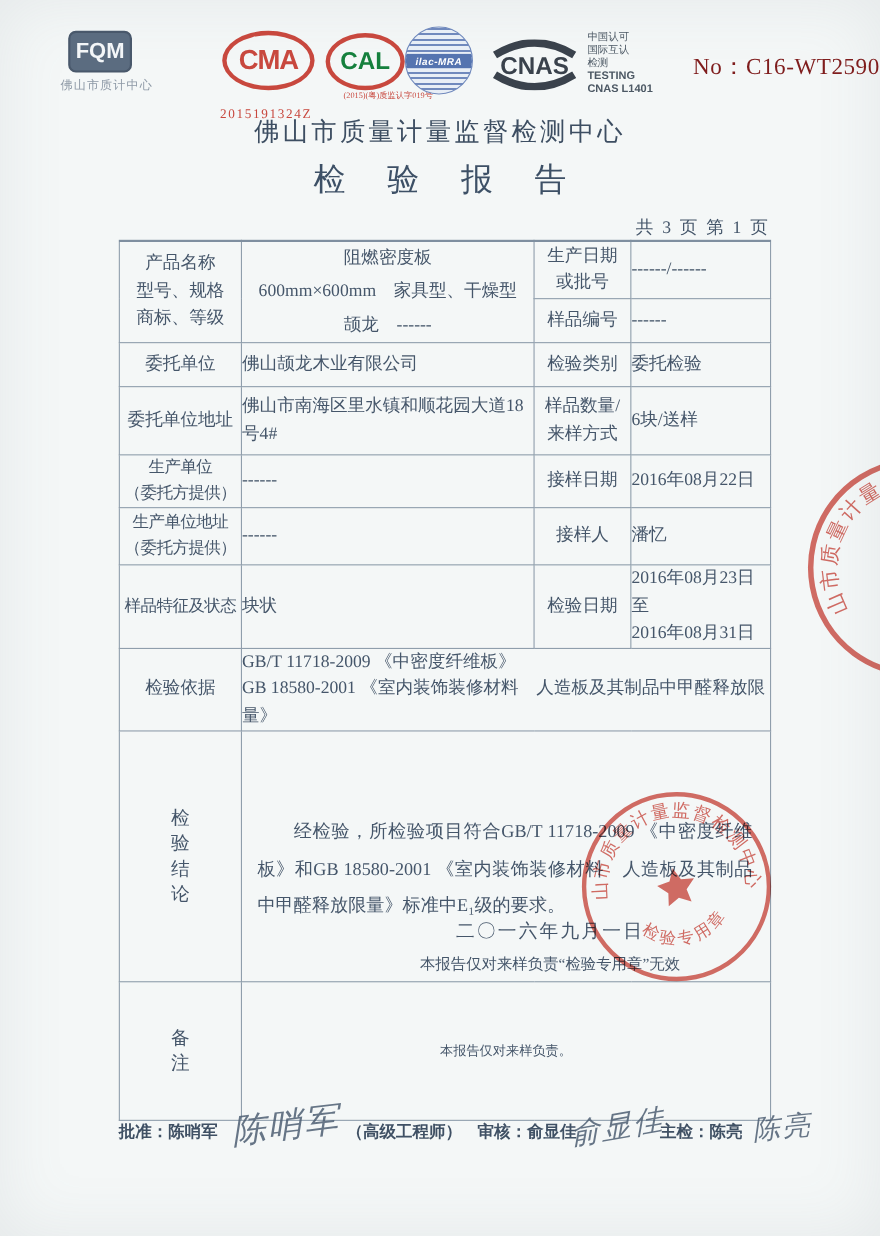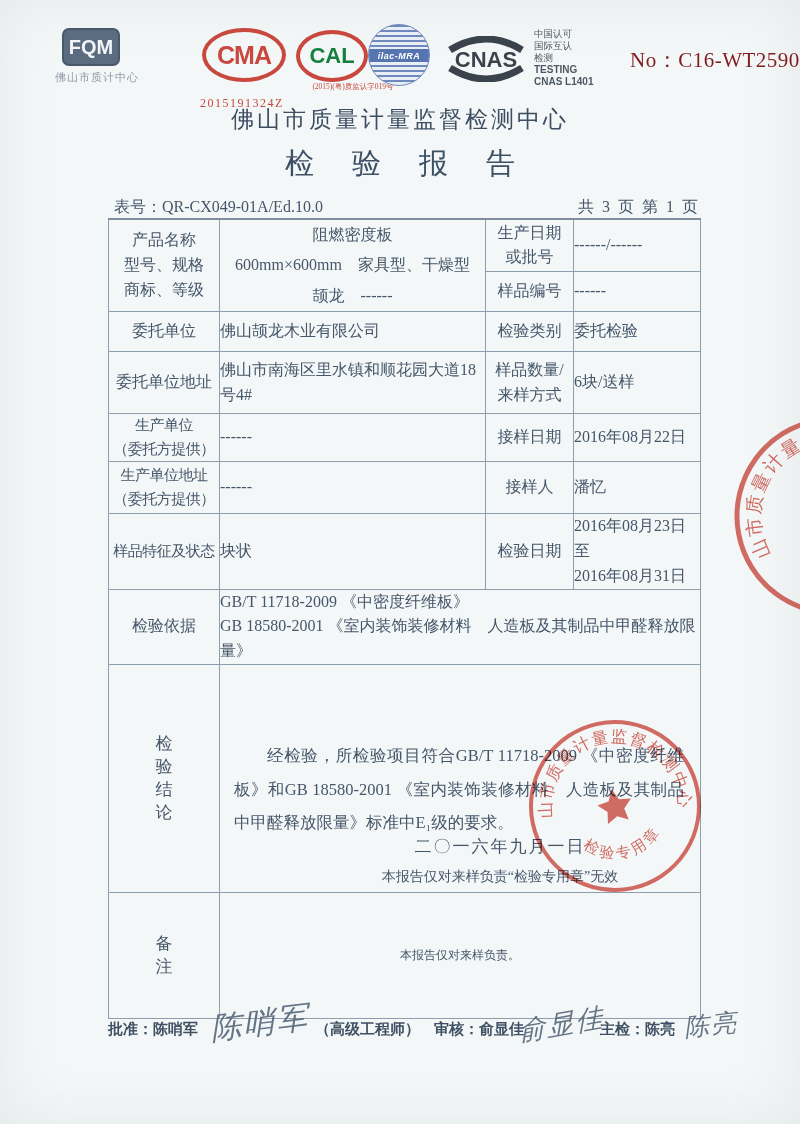--- a/index.html
+++ b/index.html
@@ -99,21 +99,20 @@
     <div class="b">TESTING</div>
     <div class="b">CNAS L1401</div>
   </div>
 
   <div class="abs report-no">
     <span>No：</span><span>C16-WT2590</span>
   </div>
 
   <div class="abs org-title">佛山市质量计量监督检测中心</div>
   <div class="abs report-title">检验报告</div>
-  <div class="abs meta-form">表号：QR-CX049-01A/Ed.10.0</div>
   <div class="abs meta-pages">共 3 页  第 1 页</div>
 
   <table class="report">
     <colgroup>
         <col style="width:111px">
         <col style="width:266px">
         <col style="width:88px">
         <col style="width:127px">
       </colgroup>
     <tbody>

